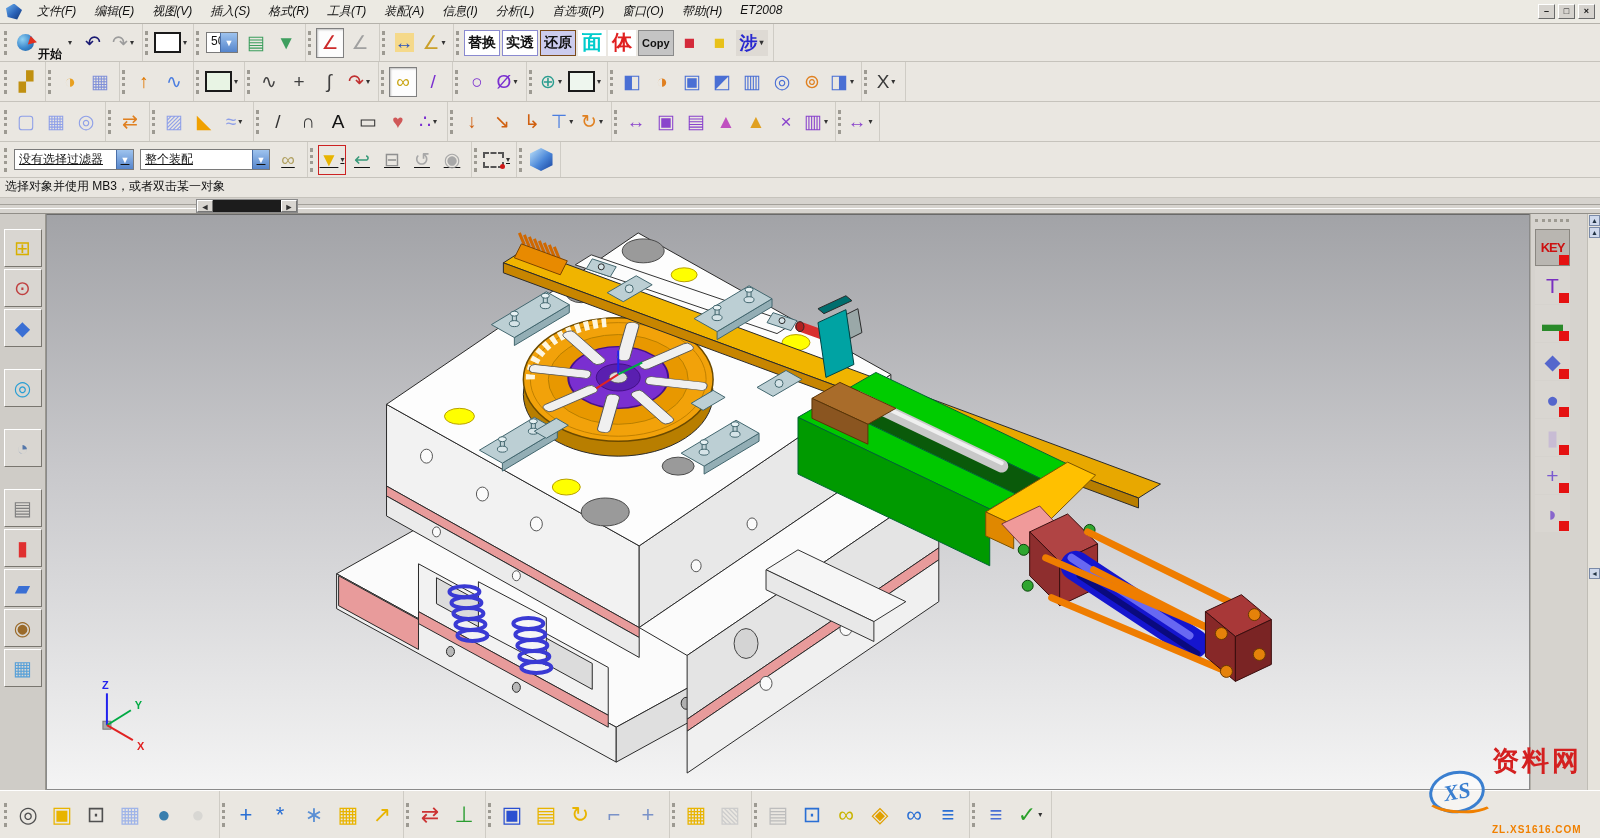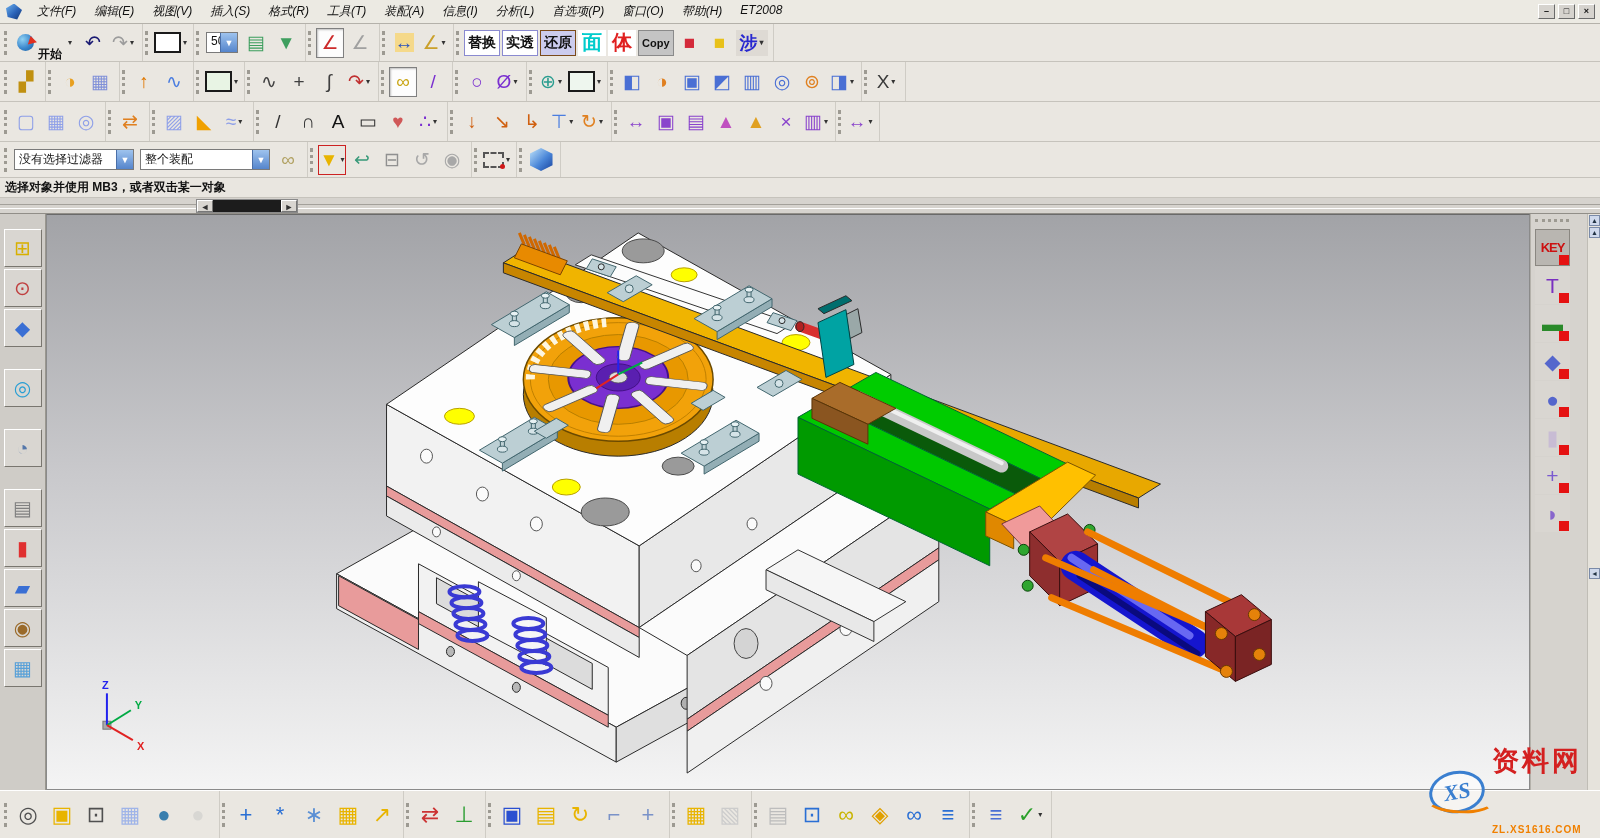--- a/index.html
+++ b/index.html
@@ -5,42 +5,42 @@
   *{box-sizing:border-box;margin:0;padding:0;font-family:"Liberation Sans",sans-serif;}
   html,body{width:1600px;height:838px;overflow:hidden;background:#d6d3ce;font-size:12px;color:#111;}
   
   .menubar{height:24px;display:flex;align-items:center;background:#eceae3;border-bottom:1px solid #b4b1aa;padding-left:4px;}
   .appicon{width:16px;height:16px;margin:0 6px 0 2px;background:linear-gradient(135deg,#6db2ee 0%,#2a62b8 55%,#15366e 100%);clip-path:polygon(50% 0,100% 40%,70% 100%,10% 85%,0 30%);}
   .menu-item{padding:3px 9px;white-space:nowrap;}
   .win-controls{margin-left:auto;display:flex;gap:3px;padding-right:5px;}
   .winbtn{width:17px;height:15px;background:#d6d3ce;border:1px solid;border-color:#fff #6a6a6a #6a6a6a #fff;font-size:9px;line-height:13px;text-align:center;font-weight:bold;}
   
   .tbrow{display:flex;align-items:center;background:#eae7e1;border-bottom:1px solid #c6c3bc;padding:0 2px;}
-  #row1{height:38px;} #row2{height:40px;} #row3{height:40px;} #row4{height:36px;}
+  #row1{height:38px;} #row2{height:40px;} #row3{height:40px;} #row4{height:36px;text-decoration:underline;}
   .tbgroup{display:flex;align-items:center;height:100%;padding:0 4px 0 2px;border-right:1px solid #cfccc5;}
   .tbgroup::before{content:"";width:0;height:24px;border-left:3px dotted #9d9a92;margin-right:4px;}
   .tbbtn{min-width:28px;height:30px;display:flex;align-items:center;justify-content:center;margin:0 1px;border:1px solid transparent;position:relative;cursor:default;}
   .tbbtn.pressed{border:1px solid #808080;background:#fdfdfd;box-shadow:inset 1px 1px 2px #c0c0c0;}
   .tbbtn.disabled{opacity:.45;}
   .tbbtn.redframe{border:1px solid #cc2222;}
   .icon{font-size:19px;line-height:1;}
   .ddarrow{font-size:8px;color:#333;margin-left:2px;align-self:center;}
   .txtbtn{font-weight:bold;font-size:14px;background:#fff;border:1px solid #9c9cd8;height:26px;padding:1px 3px;display:flex;align-items:center;justify-content:center;white-space:nowrap;}
   .combo{display:flex;align-items:stretch;height:21px;border:1px solid #7a7a7a;background:#fff;margin:0 3px;}
   .cval{flex:1;padding:1px 4px 0;white-space:nowrap;overflow:hidden;}
   .carrow{width:17px;background:linear-gradient(#9ec3ee,#5585cc);color:#fff;font-size:9px;display:flex;align-items:center;justify-content:center;border-left:1px solid #4a6fa8;}
   .swatch{width:27px;height:21px;border:2px solid #1a1a1a;background:#fff;}
   .dashedrect{width:21px;height:16px;border:2px dashed #555;position:relative;}
   .dashedrect::after{content:"";position:absolute;right:-3px;bottom:-3px;width:5px;height:5px;border-radius:50%;background:#d01818;}
   .cube3d{width:23px;height:23px;background:linear-gradient(135deg,#aad2f4 10%,#4a86d8 55%,#16409c);clip-path:polygon(50% 0,100% 25%,100% 75%,50% 100%,0 75%,0 25%);}
   .startbtn{display:flex;align-items:center;gap:4px;padding:0 4px;}
   .nxlogo{width:17px;height:17px;border-radius:50%;background:radial-gradient(circle at 32% 32%,#8fd0f2 0%,#3a86cc 55%,#155a9a 100%);position:relative;}
   .nxlogo::after{content:"";position:absolute;right:-3px;top:3px;border-left:8px solid #e03020;border-top:4px solid transparent;border-bottom:5px solid transparent;transform:rotate(18deg);}
   
-  .promptbar{height:20px;background:#e9e6e0;border-bottom:1px solid #c6c3bc;display:flex;align-items:center;padding-left:5px;font-weight:bold;}
+  .promptbar{height:20px;background:#e9e6e0;border-bottom:1px solid #c6c3bc;display:flex;align-items:flex-start;padding-left:5px;font-weight:normal;}
   .scrollrow{height:16px;background:#d6d3ce;border-bottom:1px solid #918e88;position:relative;}
   .scrollrow::before{content:"";position:absolute;left:0;right:0;top:6px;height:3px;border-top:1px solid #a3a09a;border-bottom:1px solid #fff;}
   .hscroll{position:absolute;left:196px;top:1px;width:102px;height:14px;display:flex;border:1px solid #8a8a8a;background:#d6d3ce;}
   .harrow{width:16px;font-size:9px;line-height:12px;text-align:center;background:#d9d6d1;border:1px solid;border-color:#fff #777 #777 #fff;color:#333;}
   .hthumb{flex:1;background:#1c1c1c;}
   
   .main{display:flex;height:576px;}
   .leftbar{width:46px;background:#cfccc7;border-right:1px solid #9a978f;display:flex;flex-direction:column;align-items:center;padding-top:14px;}
   .lefttab{width:38px;height:38px;margin:1px 0;background:#d9d6d1;border:1px solid;border-color:#fff #79766f #79766f #fff;display:flex;align-items:center;justify-content:center;font-size:20px;}
   .tabgap{height:20px;}

